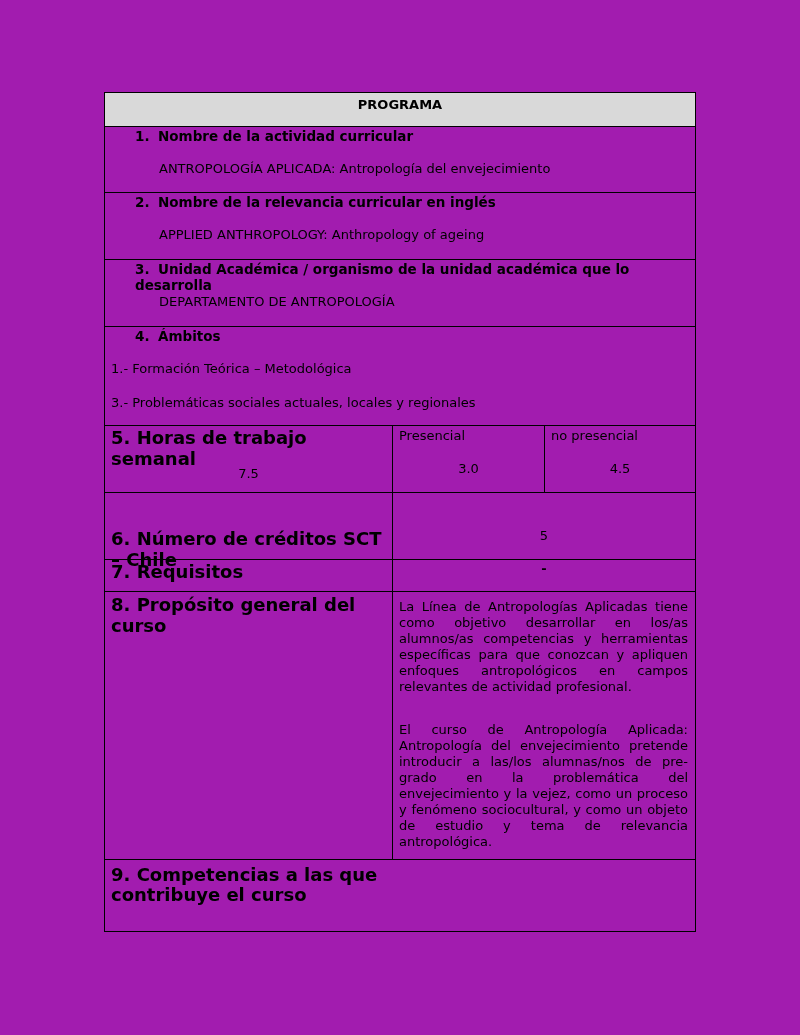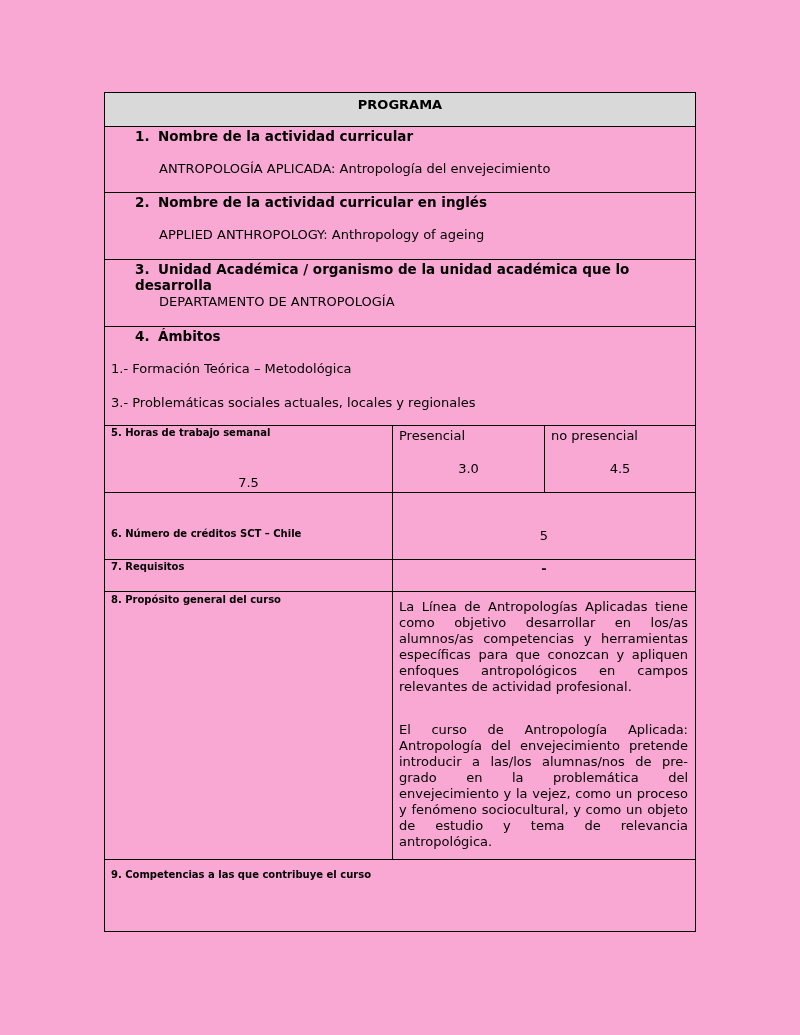--- a/index.html
+++ b/index.html
@@ -1,69 +1,69 @@
 <!DOCTYPE html>
 <html><head>
 <meta charset="utf-8">
 <style>
   html, body { margin: 0; padding: 0; background: #ffffff; }
   body { width: 800px; height: 1035px; position: relative; font-family: "DejaVu Sans", sans-serif; color: #000; }
-  .page { position: absolute; left: 0; top: 0; width: 800px; height: 1035px; background: #f9a8d4; }
+  .page { position: absolute; left: 0; top: 0; width: 800px; height: 1035px; background: #a21caf; }
   .tbl { position: absolute; left: 104px; top: 92px; width: 592px; border: 1px solid #000; box-sizing: border-box; }
   .row { position: relative; border-bottom: 1px solid #000; box-sizing: border-box; }
   .row:last-child { border-bottom: none; }
   .hdr { height: 34px; background: #d9d9d9; text-align: center; font-weight: bold; font-size: 13px; line-height: 20px; padding-top: 2px; box-sizing: border-box; }
   .sec-title { font-weight: bold; font-size: 13.5px; position: absolute; left: 30px; top: 1px; }
   .sec-title .num { display: inline-block; width: 23px; }
   .sec-value { font-size: 13px; position: absolute; left: 54px; top: 34px; }
   .r1 { height: 66px; } .r2 { height: 67px; } .r3 { height: 67px; } .r4 { height: 99px; }
   .r4 .line { position: absolute; left: 6px; font-size: 13px; text-align: right; }
   .cells { display: flex; height: 100%; }
   .c { position: relative; box-sizing: border-box; border-right: 1px solid #000; }
   .c:last-child { border-right: none; }
-  .lbl { font-weight: bold; font-size: 10px; position: absolute; left: 6px; }
+  .lbl { font-weight: bold; font-size: 18px; position: absolute; left: 6px; }
   .txt { font-size: 13px; }
   .r5 { height: 67px; } .r6 { height: 67px; } .r7 { height: 32px; } .r8 { height: 268px; } .r9 { height: 71px; }
   .w1 { width: 288px; } .w2 { width: 152px; } .w3 { width: 150px; } .w23 { width: 302px; }
   .just { font-size: 13px; text-align: justify; line-height: 16px; position: absolute; left: 6px; right: 7px; }
 </style>
 </head>
 <body>
 
 <div class="page">
   <div class="tbl">
 
     <div class="row hdr">PROGRAMA</div>
 
     <div class="row r1">
       <div class="sec-title"><span class="num">1.</span><span>Nombre de la actividad curricular</span></div>
       <div class="sec-value">ANTROPOLOGÍA APLICADA: Antropología del envejecimiento</div>
     </div>
 
     <div class="row r2">
-      <div class="sec-title"><span class="num">2.</span><span>Nombre de la actividad curricular en inglés</span></div>
+      <div class="sec-title"><span class="num">2.</span><span>Nombre de la relevancia curricular en inglés</span></div>
       <div class="sec-value">APPLIED ANTHROPOLOGY: Anthropology of ageing</div>
     </div>
 
     <div class="row r3">
       <div class="sec-title"><span class="num">3.</span><span>Unidad Académica / organismo de la unidad académica que lo desarrolla</span></div>
       <div class="sec-value">DEPARTAMENTO DE ANTROPOLOGÍA</div>
     </div>
 
     <div class="row r4">
       <div class="sec-title"><span class="num">4.</span><span>Ámbitos</span></div>
       <div class="line" style="top:34px;">1.- Formación Teórica – Metodológica</div>
       <div class="line" style="top:68px;">3.- Problemáticas sociales actuales, locales y regionales</div>
     </div>
 
     <div class="row r5">
       <div class="cells">
         <div class="c w1">
           <div class="lbl" style="top:1px;">5. Horas de trabajo semanal</div>
-          <div class="txt" style="position:absolute;left:0;right:0;top:49px;text-align:center;">7.5</div>
+          <div class="txt" style="position:absolute;left:0;right:0;top:40px;text-align:center;">7.5</div>
         </div>
         <div class="c w2">
           <div class="txt" style="position:absolute;left:6px;top:2px;">Presencial</div>
           <div class="txt" style="position:absolute;left:0;right:0;top:35px;text-align:center;">3.0</div>
         </div>
         <div class="c w3">
           <div class="txt" style="position:absolute;left:6px;top:2px;">no presencial</div>
           <div class="txt" style="position:absolute;left:0;right:0;top:35px;text-align:center;">4.5</div>
         </div>
       </div>

